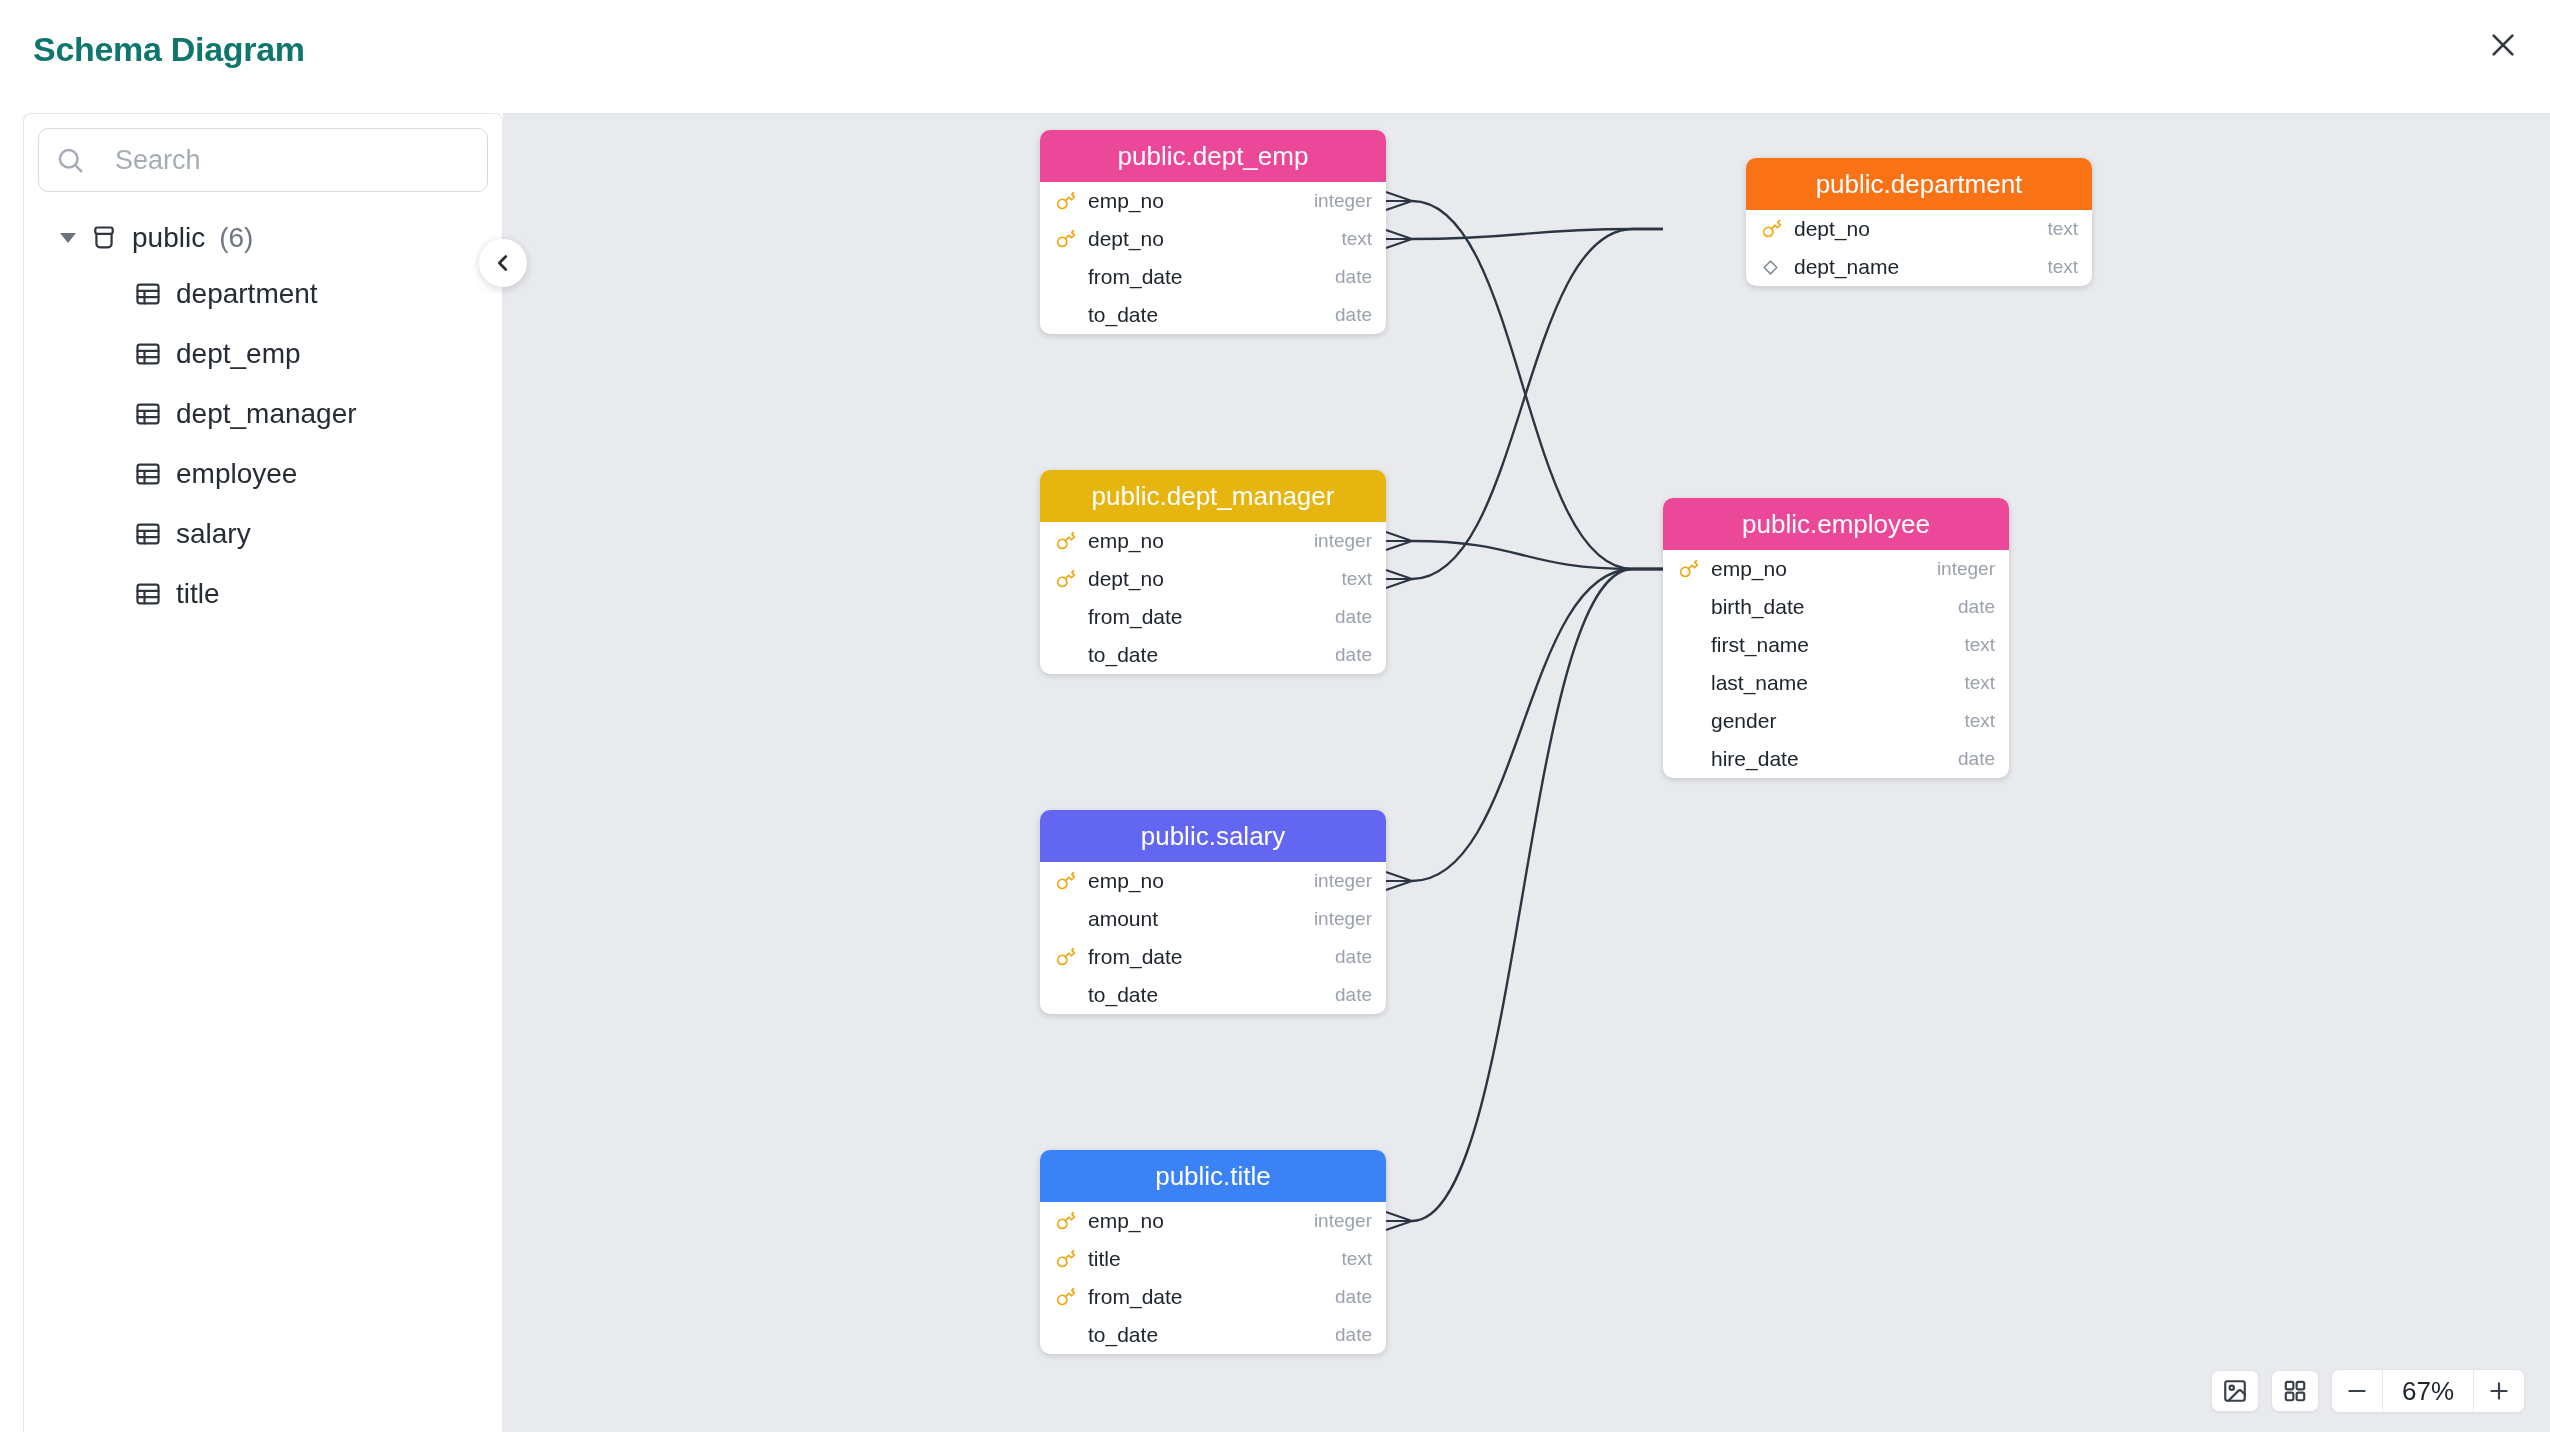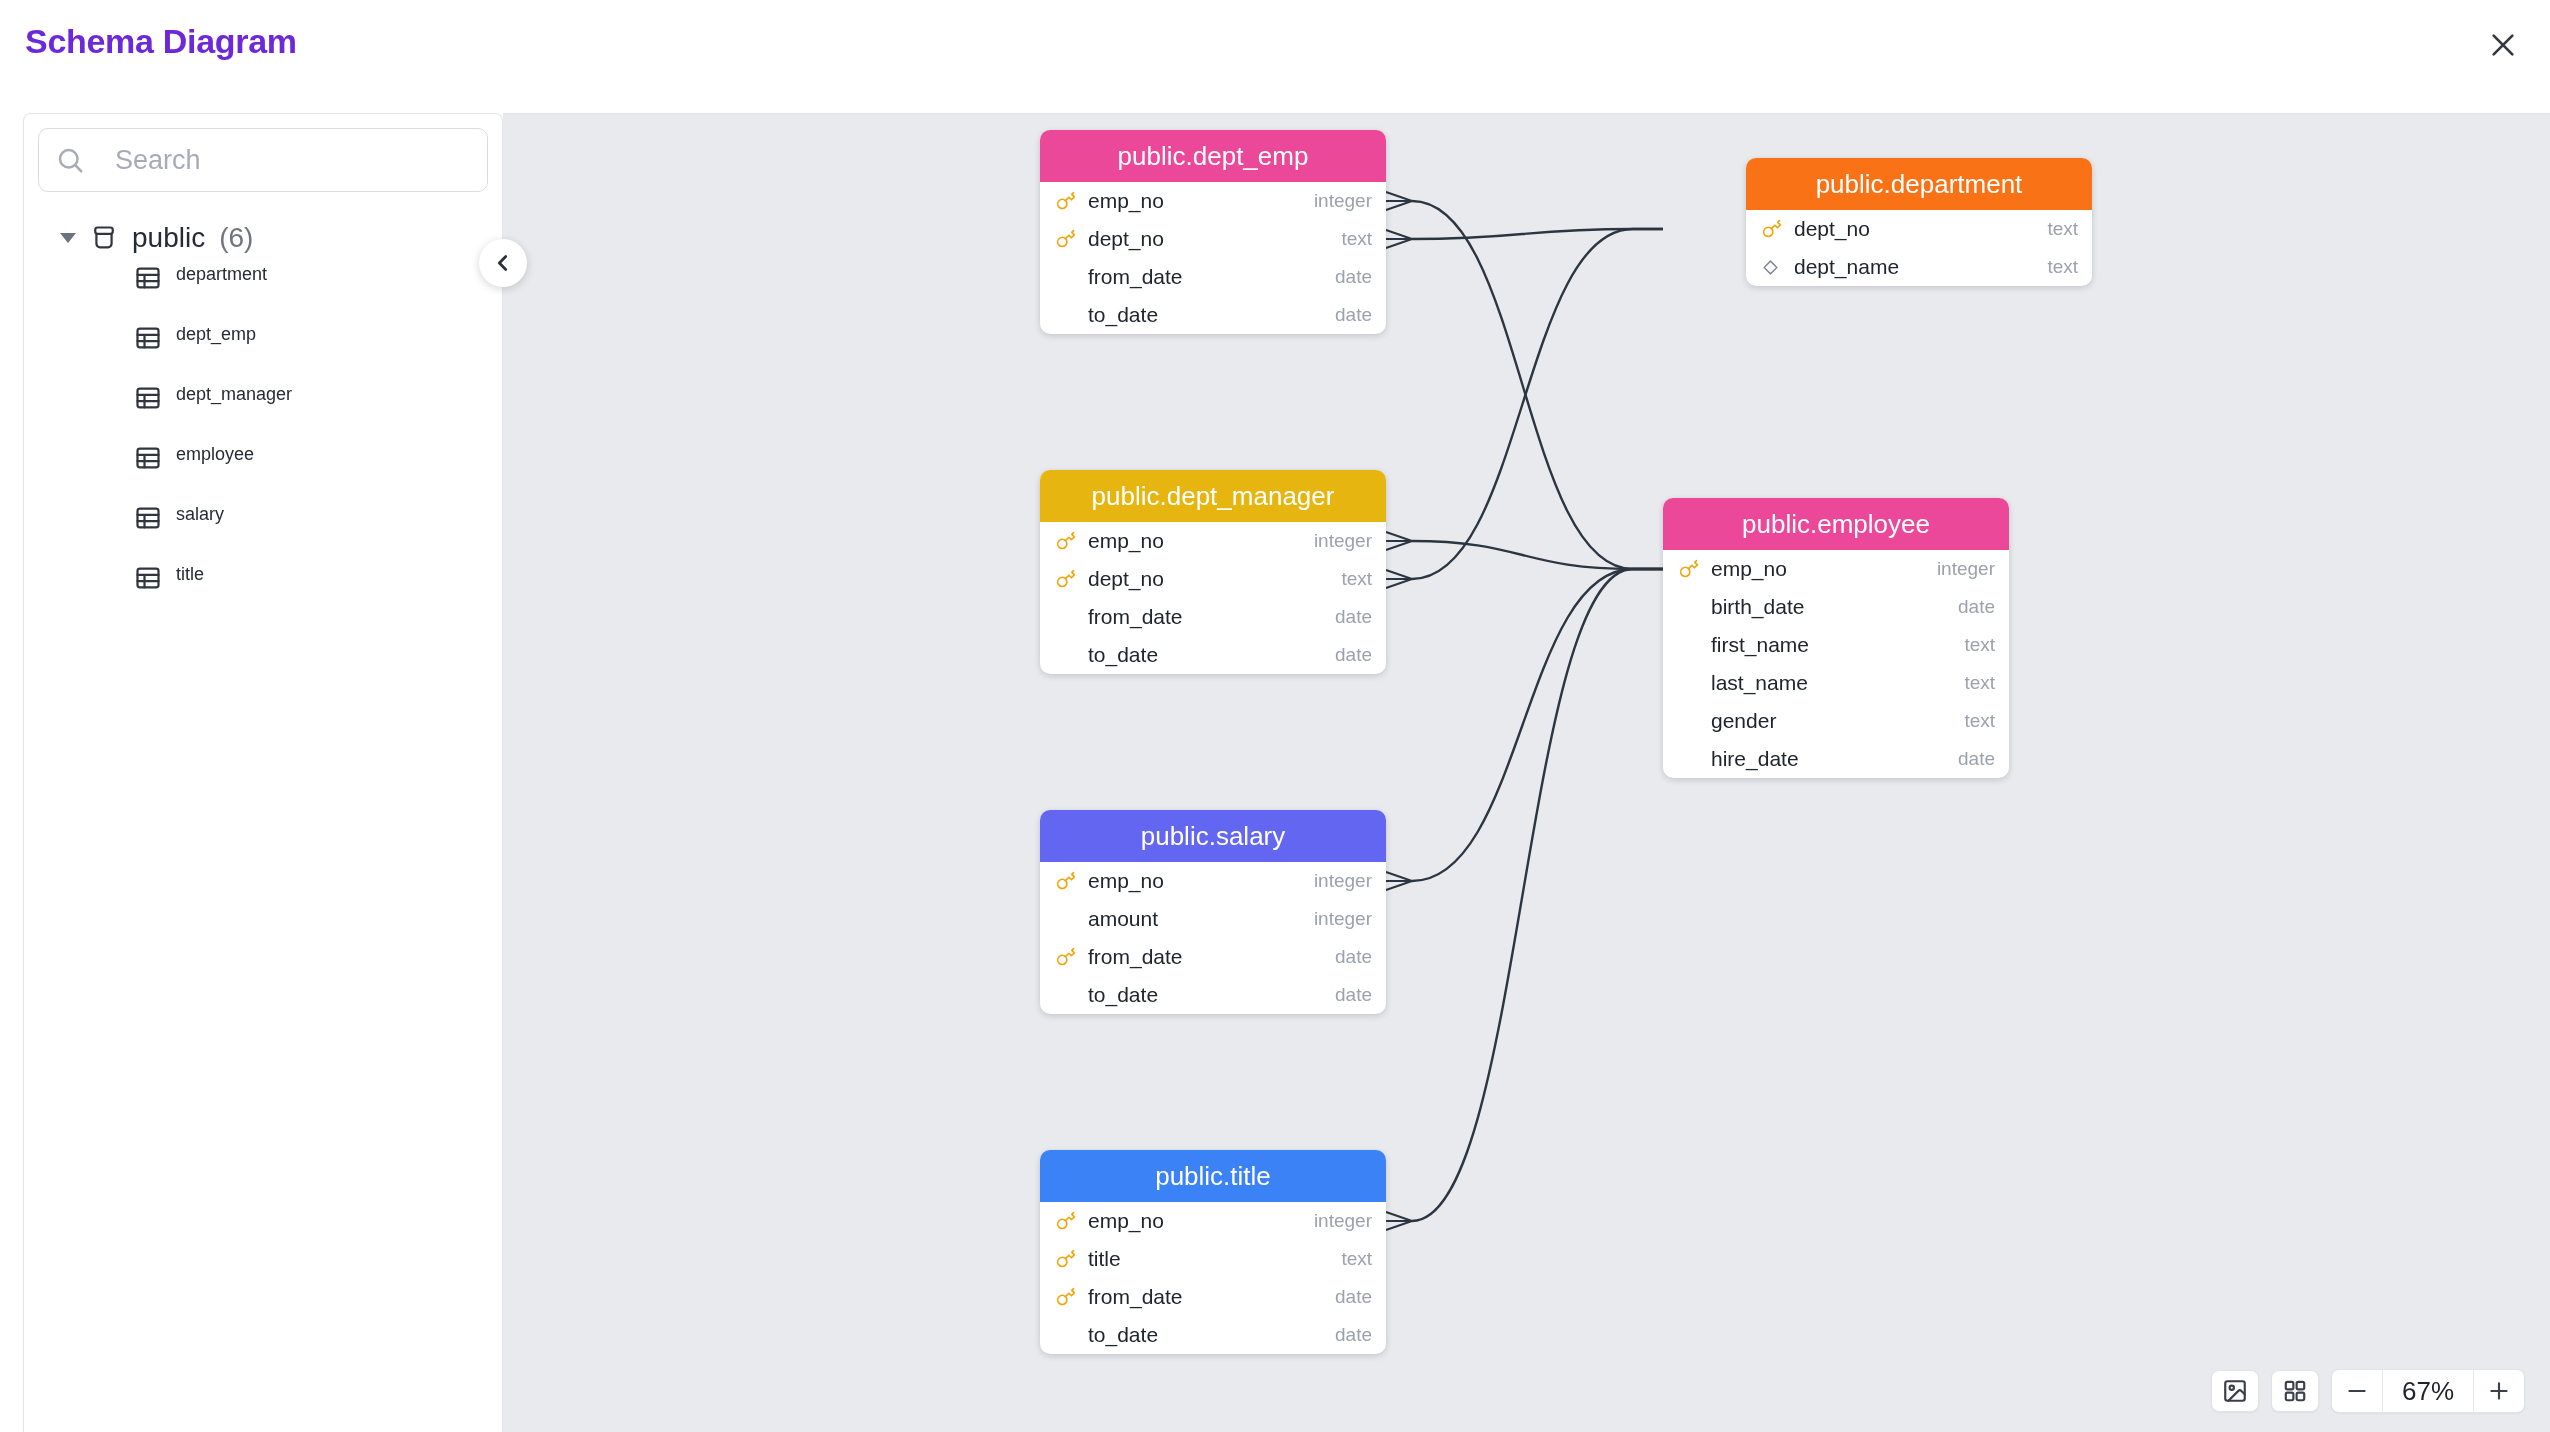--- a/index.html
+++ b/index.html
@@ -4,21 +4,21 @@
 <style>
   html,body{margin:0;padding:0;}
   body{
     width:2550px;height:1432px;position:relative;overflow:hidden;
     background:#ffffff;font-family:"Liberation Sans",sans-serif;
     -webkit-font-smoothing:antialiased;
   }
   
   .page-title{
     position:absolute;left:25px;top:22px;font-size:34px;font-weight:600;
-    color:#6d28d9;letter-spacing:-.3px;z-index:5;margin:0;
+    color:#0f766e;letter-spacing:-.3px;z-index:5;margin:8px;
   }
   .close-btn{
     position:absolute;right:26px;top:24px;width:42px;height:42px;z-index:5;
     background:transparent;border:none;cursor:pointer;display:flex;
     align-items:center;justify-content:center;padding:0;
   }
   
   .canvas-bg{
     position:absolute;left:503px;top:113px;right:0;bottom:0;
     background:#e8eaed;border-top:1px solid #e0e3e7;z-index:0;
@@ -57,22 +57,22 @@
   }
   .search-box input::placeholder{color:#a6acb6;}
   .schema-row{
     margin-top:20px;height:52px;display:flex;align-items:center;
     padding-left:36px;gap:14px;font-size:28px;color:#262c34;cursor:pointer;
   }
   .schema-row .count{color:#6f7680;}
   .caret{width:0;height:0;border-left:8px solid transparent;
     border-right:8px solid transparent;border-top:10px solid #6b7280;}
   .table-item{
-    height:60px;display:flex;align-items:flex-start;gap:14px;
-    padding-left:110px;font-size:18px;color:#262c34;cursor:pointer;
+    height:60px;display:flex;align-items:center;gap:14px;
+    padding-left:110px;font-size:28px;color:#262c34;cursor:pointer;
   }
   .collapse-btn{
     position:absolute;left:479px;top:239px;width:48px;height:48px;z-index:4;
     border-radius:50%;background:#ffffff;border:none;cursor:pointer;
     box-shadow:0 2px 8px rgba(20,26,40,.18);display:flex;align-items:center;
     justify-content:center;padding:0;
   }
   
   .controls{
     position:absolute;right:25px;bottom:19px;display:flex;gap:12px;z-index:2;

